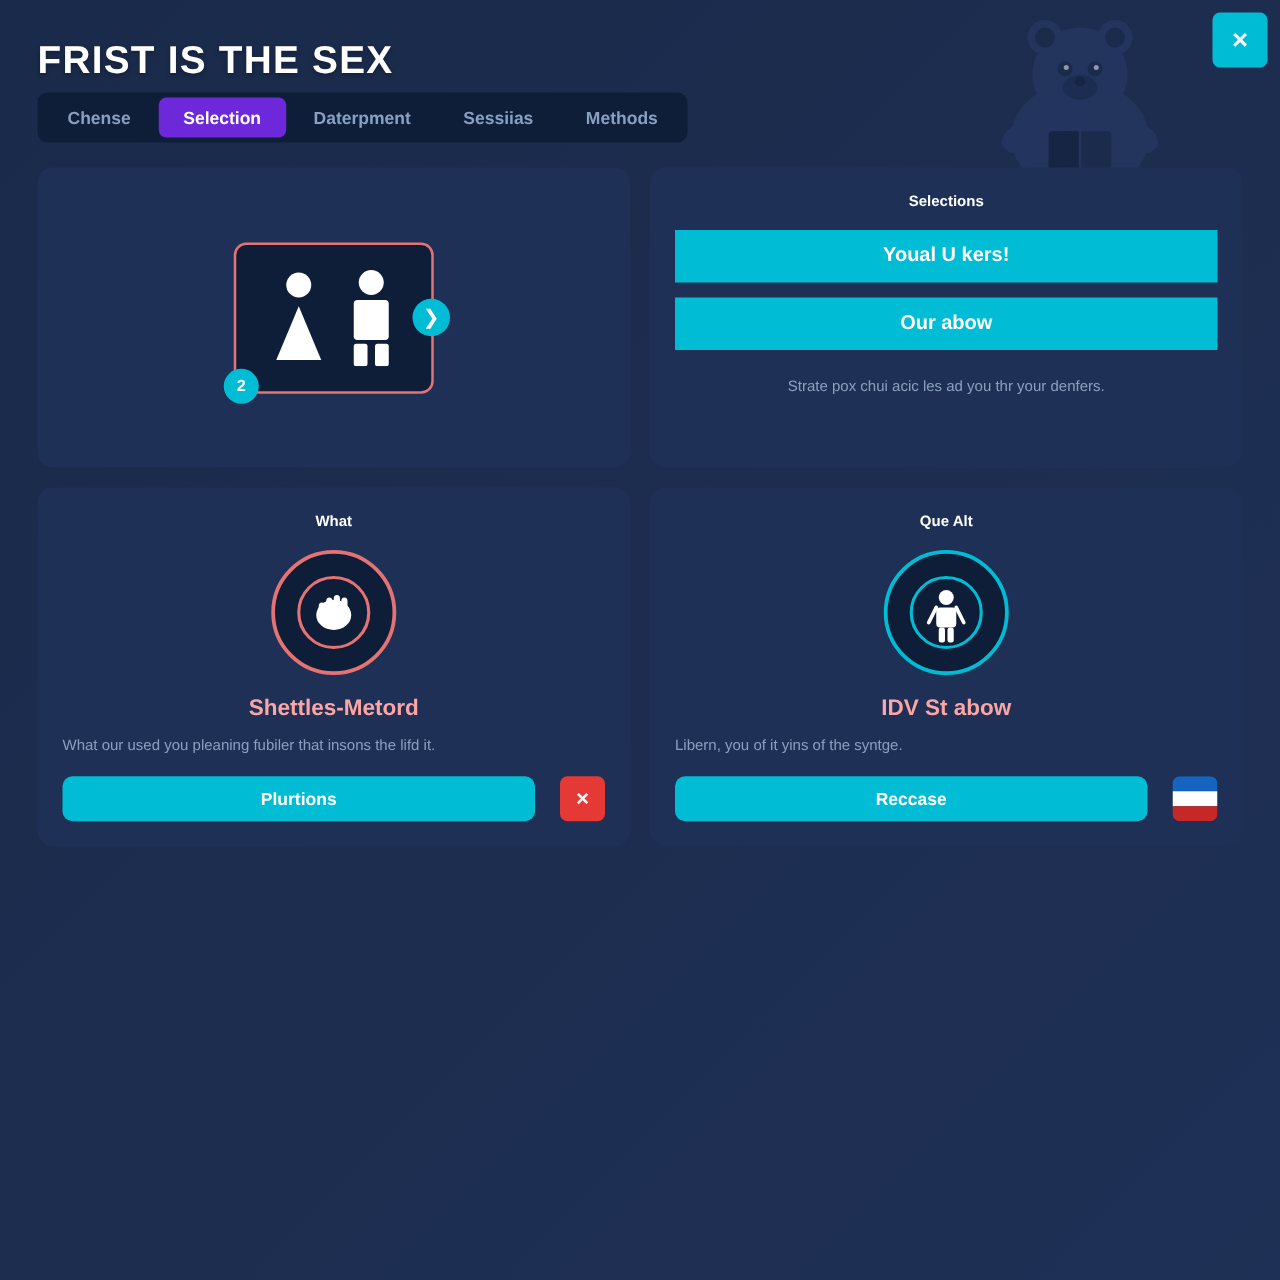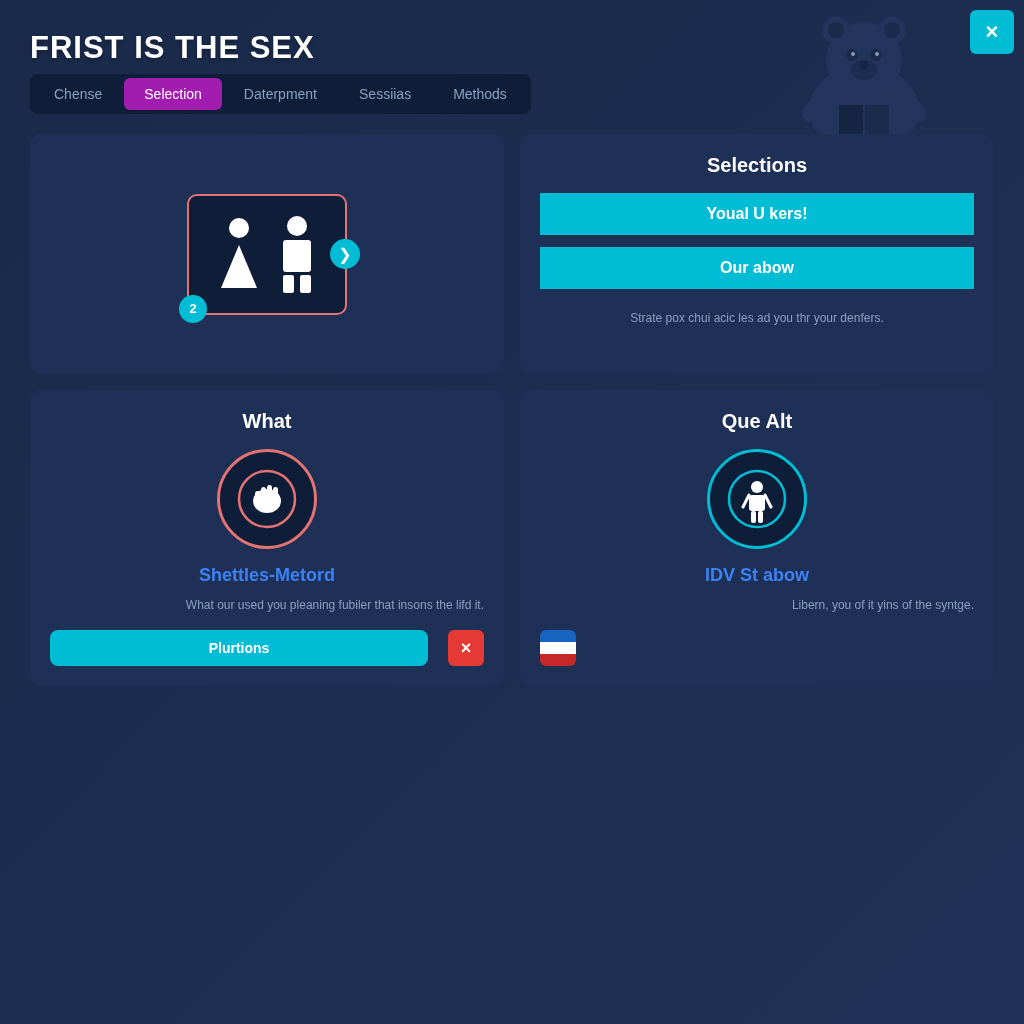--- a/index.html
+++ b/index.html
@@ -73,49 +73,49 @@
       border-radius: 8px;
       padding: 4px;
       width: fit-content;
     }
 
     .tab {
       padding: 8px 20px;
       border-radius: 6px;
       cursor: pointer;
       font-size: 14px;
-      font-weight: 400;
+      font-weight: 700;
       color: #8aa0c0;
       border: none;
       background: transparent;
       transition: all 0.2s;
     }
 
     .tab.active {
-      background: #a21caf;
+      background: #6d28d9;
       color: white;
     }
 
     
     .panels-grid {
       display: grid;
       grid-template-columns: 1fr 1fr;
       gap: 16px;
       margin-top: 10px;
     }
 
     .panel {
       background: #1e3055;
       border-radius: 12px;
       padding: 20px;
       position: relative;
     }
 
     .panel-title {
-      font-size: 20px;
+      font-size: 12px;
       font-weight: 700;
       color: white;
       text-align: center;
       margin-bottom: 16px;
     }
 
     
     .gender-panel {
       display: flex;
       align-items: center;
@@ -229,29 +229,29 @@
       background: #0f1e38;
     }
 
     .icon-circle.teal-border {
       border-color: #00bcd4;
     }
 
     .bottom-panel-title {
       font-size: 18px;
       font-weight: 800;
-      color: #3b82f6;
+      color: #fca5a5;
       text-align: center;
       margin-bottom: 10px;
     }
 
     .bottom-panel-desc {
       font-size: 12px;
       color: #8aa0c0;
-      text-align: right;
+      text-align: left;
       line-height: 1.5;
       margin-bottom: 16px;
     }
 
     .bottom-btn-row {
       display: flex;
       gap: 20px;
       align-items: center;
     }
 
@@ -442,20 +442,21 @@
             <rect x="22" y="26" width="16" height="16" rx="3" fill="white"></rect>
             <line x1="22" y1="26" x2="16" y2="38" stroke="white" stroke-width="3" stroke-linecap="round"></line>
             <line x1="38" y1="26" x2="44" y2="38" stroke="white" stroke-width="3" stroke-linecap="round"></line>
             <rect x="24" y="42" width="5" height="12" rx="2" fill="white"></rect>
             <rect x="31" y="42" width="5" height="12" rx="2" fill="white"></rect>
           </svg>
         </div>
         <div class="bottom-panel-title">IDV St abow</div>
         <p class="bottom-panel-desc">Libern, you of it yins of the syntge.</p>
         <div class="bottom-btn-row">
+          <button class="bottom-btn">Reccase</button>
           <div class="btn-icon-flag">
             <div class="flag-top"></div>
             <div class="flag-mid"></div>
             <div class="flag-bot"></div>
           </div>
         </div>
       </div>
 
     </div>
   </div>

